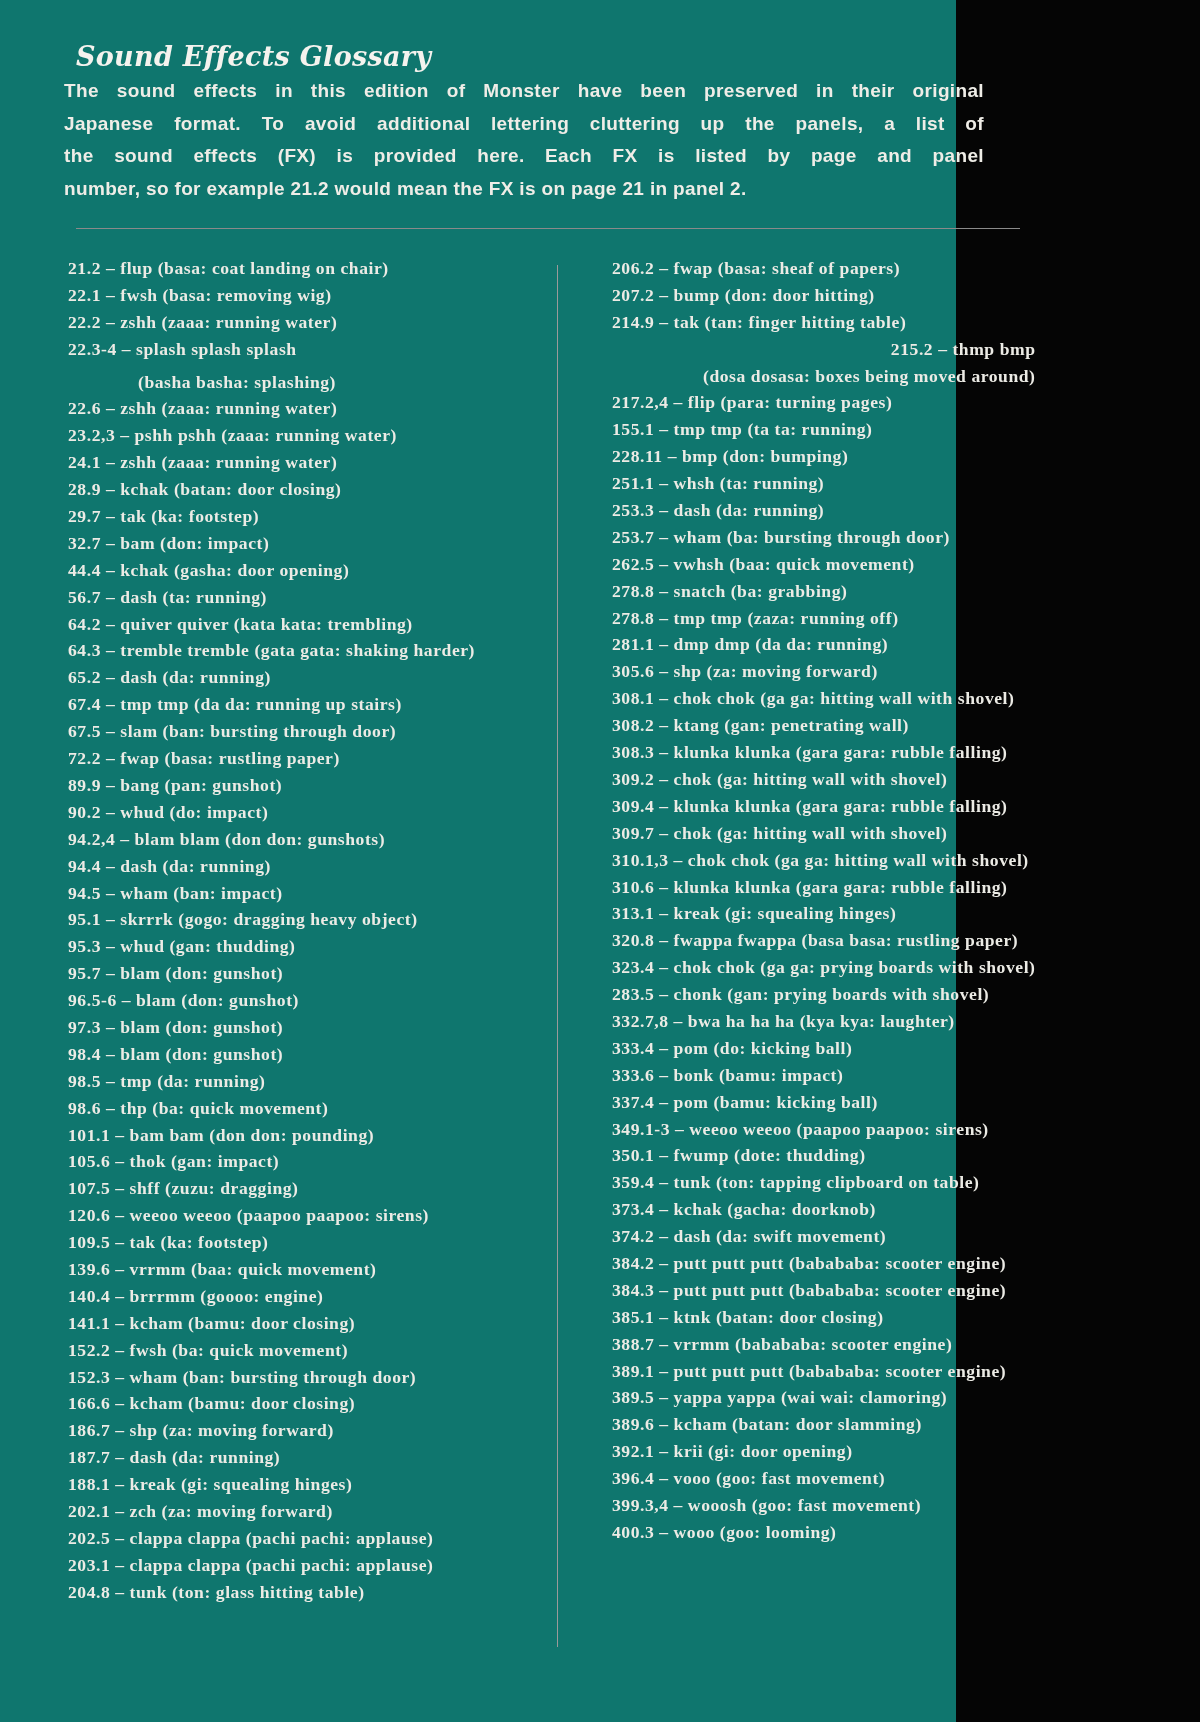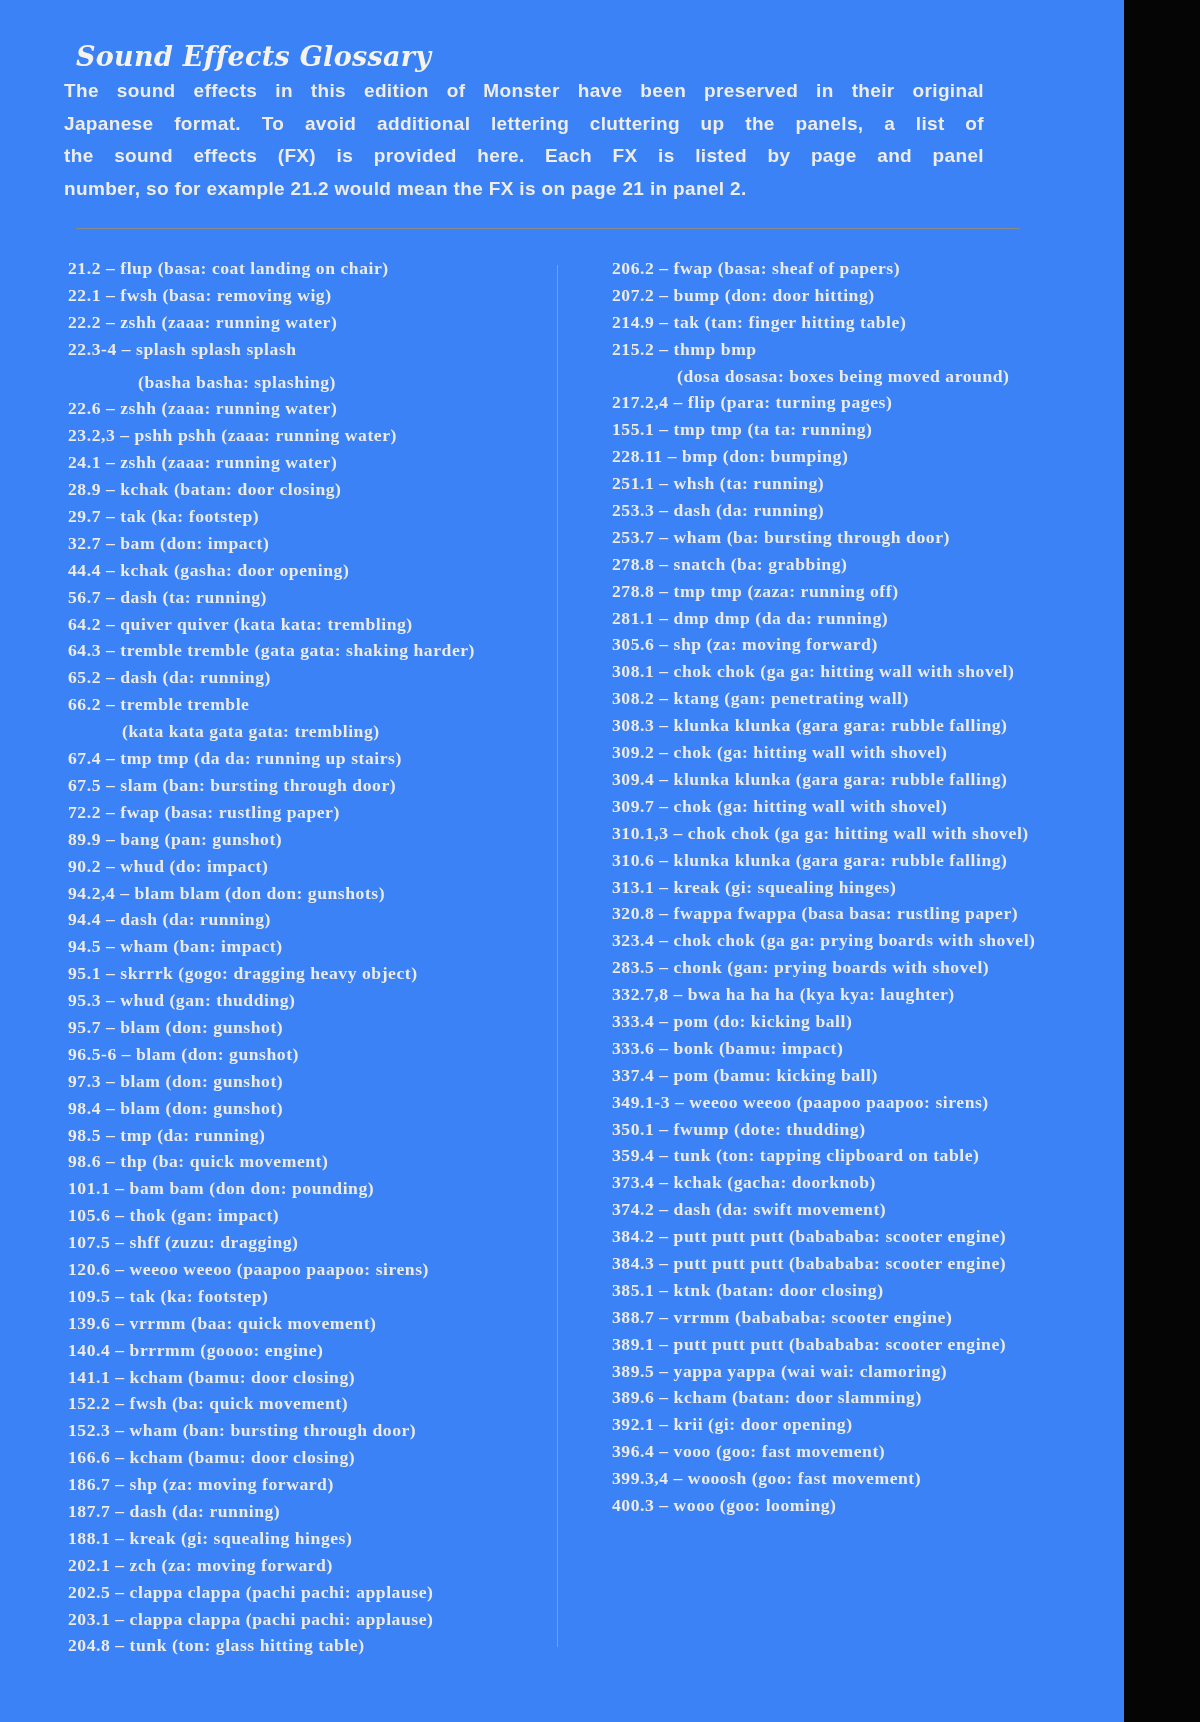--- a/index.html
+++ b/index.html
@@ -11,22 +11,22 @@
     width: 1200px;
     height: 1722px;
     position: relative;
     overflow: hidden;
     color: #f2f0ea;
     font-family: "DejaVu Serif", "Liberation Serif", serif;
   }
   .page {
     position: absolute;
     left: 0; top: 0;
-    width: 1124px; height: 1722px;
-    background: #3b82f6;
+    width: 956px; height: 1722px;
+    background: #0f766e;
   }
   .title {
     position: absolute;
     left: 76px;
     top: 40px;
     font-family: "DejaVu Serif", "Liberation Serif", serif;
     font-weight: bold;
     font-style: italic;
     font-size: 27px;
     letter-spacing: 0.3px;
@@ -108,21 +108,20 @@
       <div class="entry"><span>23.2,3 – pshh pshh (zaaa: running water)</span></div>
       <div class="entry"><span>24.1 – zshh (zaaa: running water)</span></div>
       <div class="entry"><span>28.9 – kchak (batan: door closing)</span></div>
       <div class="entry"><span>29.7 – tak (ka: footstep)</span></div>
       <div class="entry"><span>32.7 – bam (don: impact)</span></div>
       <div class="entry"><span>44.4 – kchak (gasha: door opening)</span></div>
       <div class="entry"><span>56.7 – dash (ta: running)</span></div>
       <div class="entry"><span>64.2 – quiver quiver (kata kata: trembling)</span></div>
       <div class="entry"><span>64.3 – tremble tremble (gata gata: shaking harder)</span></div>
       <div class="entry"><span>65.2 – dash (da: running)</span></div>
-      <div class="entry indent-left" style="height: auto;"><span>66.2 – tremble tremble</span><span class="cont">(kata kata gata gata: trembling)</span></div>
       <div class="entry"><span>67.4 – tmp tmp (da da: running up stairs)</span></div>
       <div class="entry"><span>67.5 – slam (ban: bursting through door)</span></div>
       <div class="entry"><span>72.2 – fwap (basa: rustling paper)</span></div>
       <div class="entry"><span>89.9 – bang (pan: gunshot)</span></div>
       <div class="entry"><span>90.2 – whud (do: impact)</span></div>
       <div class="entry"><span>94.2,4 – blam blam (don don: gunshots)</span></div>
       <div class="entry"><span>94.4 – dash (da: running)</span></div>
       <div class="entry"><span>94.5 – wham (ban: impact)</span></div>
       <div class="entry"><span>95.1 – skrrrk (gogo: dragging heavy object)</span></div>
       <div class="entry"><span>95.3 – whud (gan: thudding)</span></div>
@@ -151,27 +150,28 @@
       <div class="entry"><span>203.1 – clappa clappa (pachi pachi: applause)</span></div>
       <div class="entry"><span>204.8 – tunk (ton: glass hitting table)</span></div>
     </div>
 
   <div class="divider"></div>
 
   <div class="col right" id="col-right">
       <div class="entry"><span>206.2 – fwap (basa: sheaf of papers)</span></div>
       <div class="entry"><span>207.2 – bump (don: door hitting)</span></div>
       <div class="entry"><span>214.9 – tak (tan: finger hitting table)</span></div>
-      <div class="entry indent-right" style="height: auto;"><span>215.2 – thmp bmp</span><span class="cont">(dosa dosasa: boxes being moved around)</span></div>
+      <div class="entry indent-right" style="height: auto; text-align: right;"><span>215.2 – thmp bmp</span><span class="cont">(dosa dosasa: boxes being moved around)</span></div>
       <div class="entry"><span>217.2,4 – flip (para: turning pages)</span></div>
       <div class="entry"><span>155.1 – tmp tmp (ta ta: running)</span></div>
       <div class="entry"><span>228.11 – bmp (don: bumping)</span></div>
       <div class="entry"><span>251.1 – whsh (ta: running)</span></div>
       <div class="entry"><span>253.3 – dash (da: running)</span></div>
       <div class="entry"><span>253.7 – wham (ba: bursting through door)</span></div>
+      <div class="entry"><span>262.5 – vwhsh (baa: quick movement)</span></div>
       <div class="entry"><span>278.8 – snatch (ba: grabbing)</span></div>
       <div class="entry"><span>278.8 – tmp tmp (zaza: running off)</span></div>
       <div class="entry"><span>281.1 – dmp dmp (da da: running)</span></div>
       <div class="entry"><span>305.6 – shp (za: moving forward)</span></div>
       <div class="entry"><span>308.1 – chok chok (ga ga: hitting wall with shovel)</span></div>
       <div class="entry"><span>308.2 – ktang (gan: penetrating wall)</span></div>
       <div class="entry"><span>308.3 – klunka klunka (gara gara: rubble falling)</span></div>
       <div class="entry"><span>309.2 – chok (ga: hitting wall with shovel)</span></div>
       <div class="entry"><span>309.4 – klunka klunka (gara gara: rubble falling)</span></div>
       <div class="entry"><span>309.7 – chok (ga: hitting wall with shovel)</span></div>

